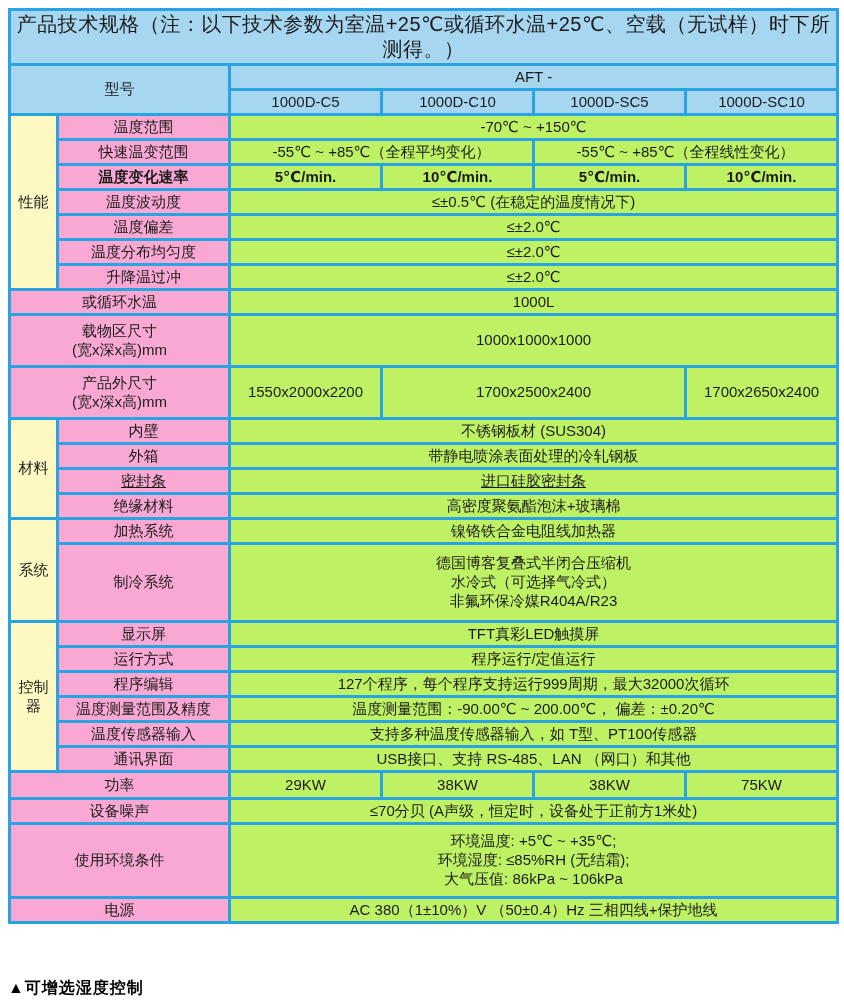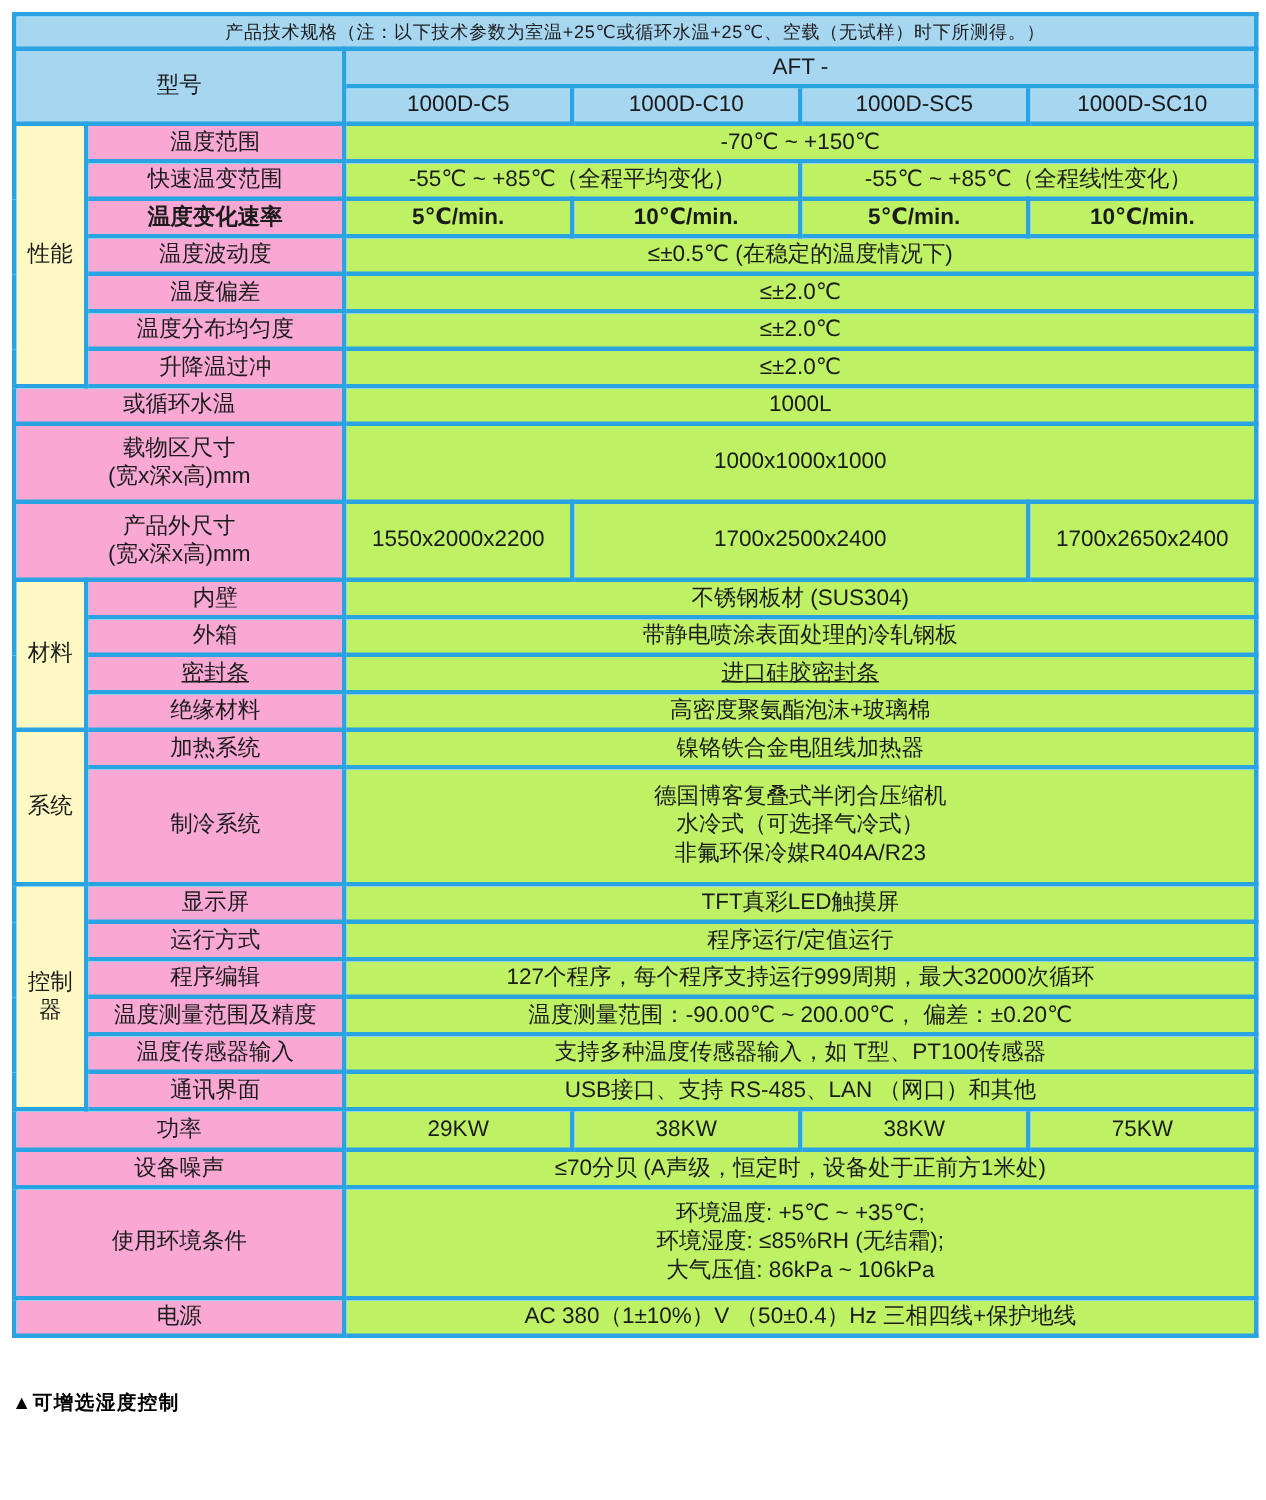--- a/index.html
+++ b/index.html
@@ -24,30 +24,30 @@
     vertical-align: middle;
     font-size: 15px;
     line-height: 1.25;
     padding: 1px 2px;
     white-space: pre-line;
     overflow: hidden;
   }
   table.spec td.hdr { background: #a7d6f1; }
   table.spec td.title-cell {
     background: #a7d6f1;
-    font-size: 12px;
+    font-size: 20px;
     letter-spacing: 0.5px;
   }
   table.spec td.group { background: #fef9c3; }
   table.spec td.label { background: #f9a8d4; }
   table.spec td.value { background: #bef264; }
   .footnote {
     position: absolute;
-    left: 8px; top: 926px;
-    font-size: 13px;
+    left: 8px; top: 978px;
+    font-size: 16px;
     font-weight: bold;
     color: #000000;
     letter-spacing: 1px;
   }
 </style>
 </head>
 <body>
 
 <div class="page">
   <table class="spec">

